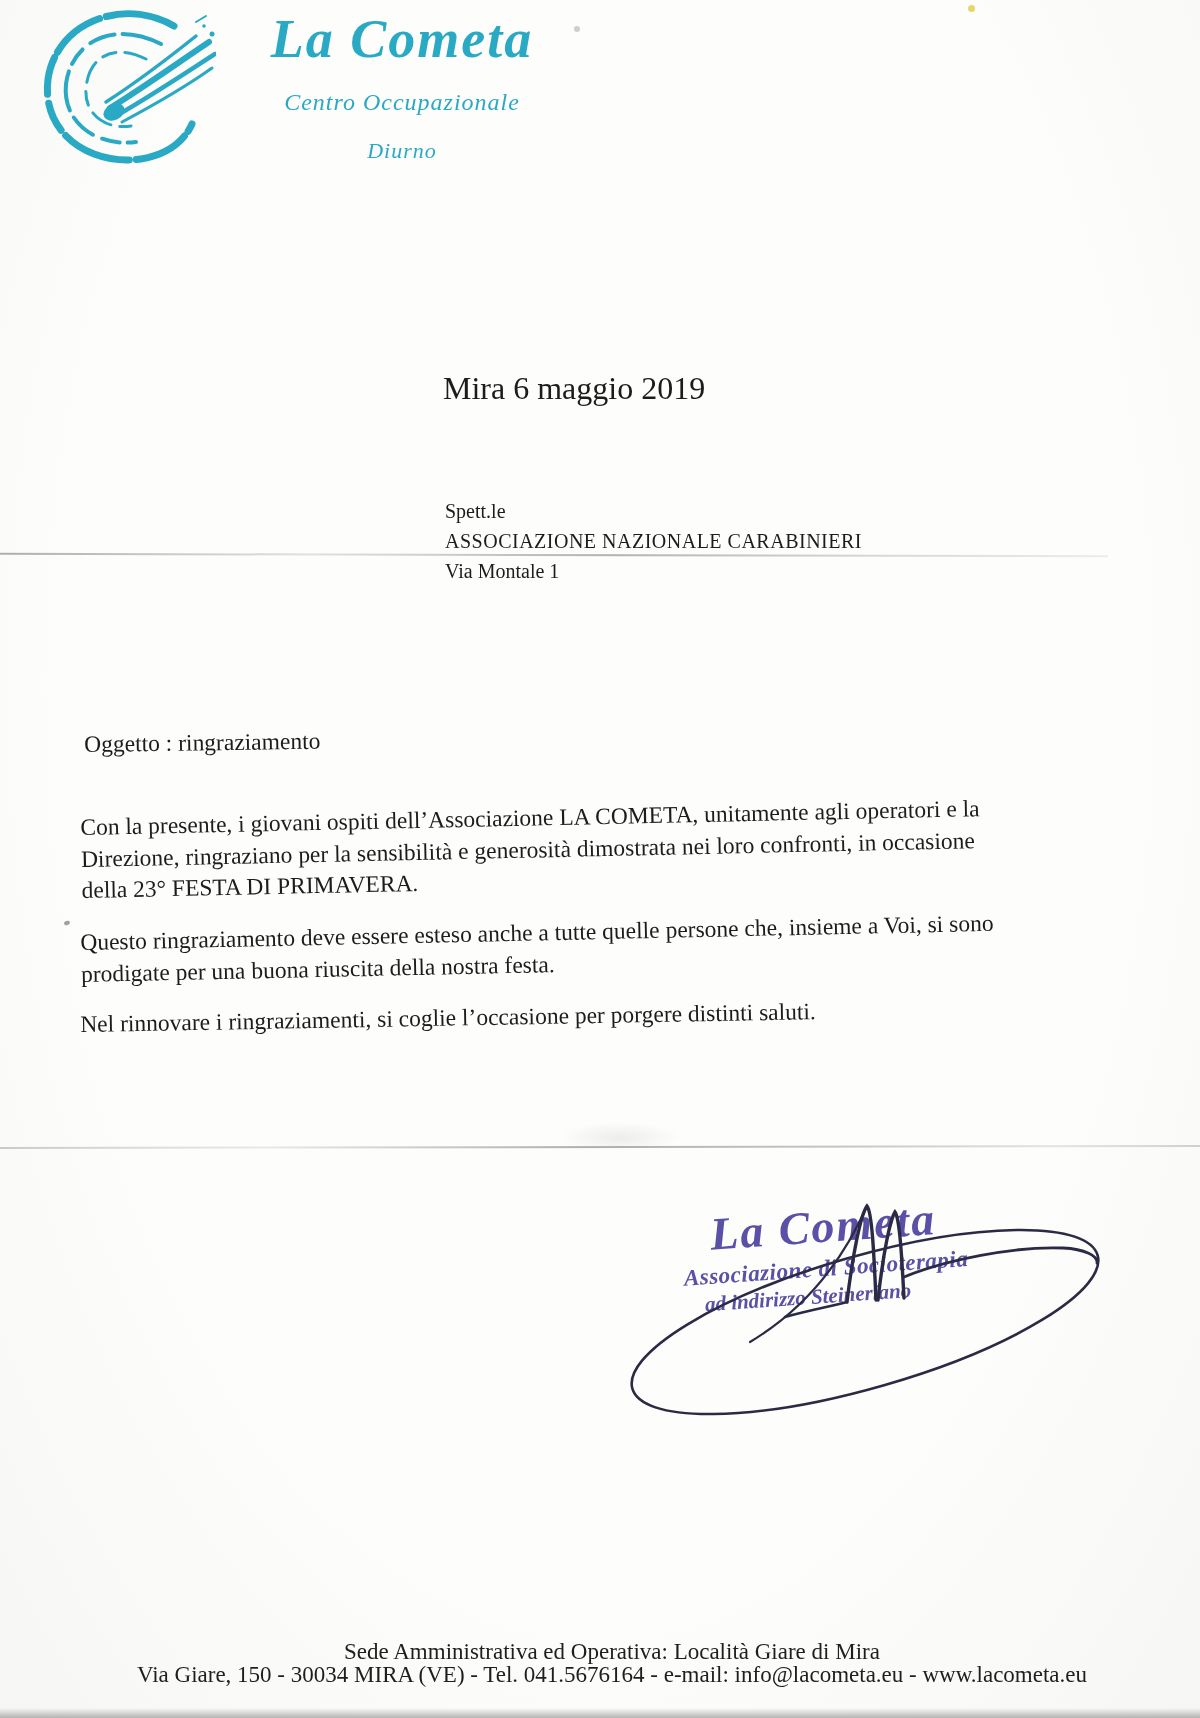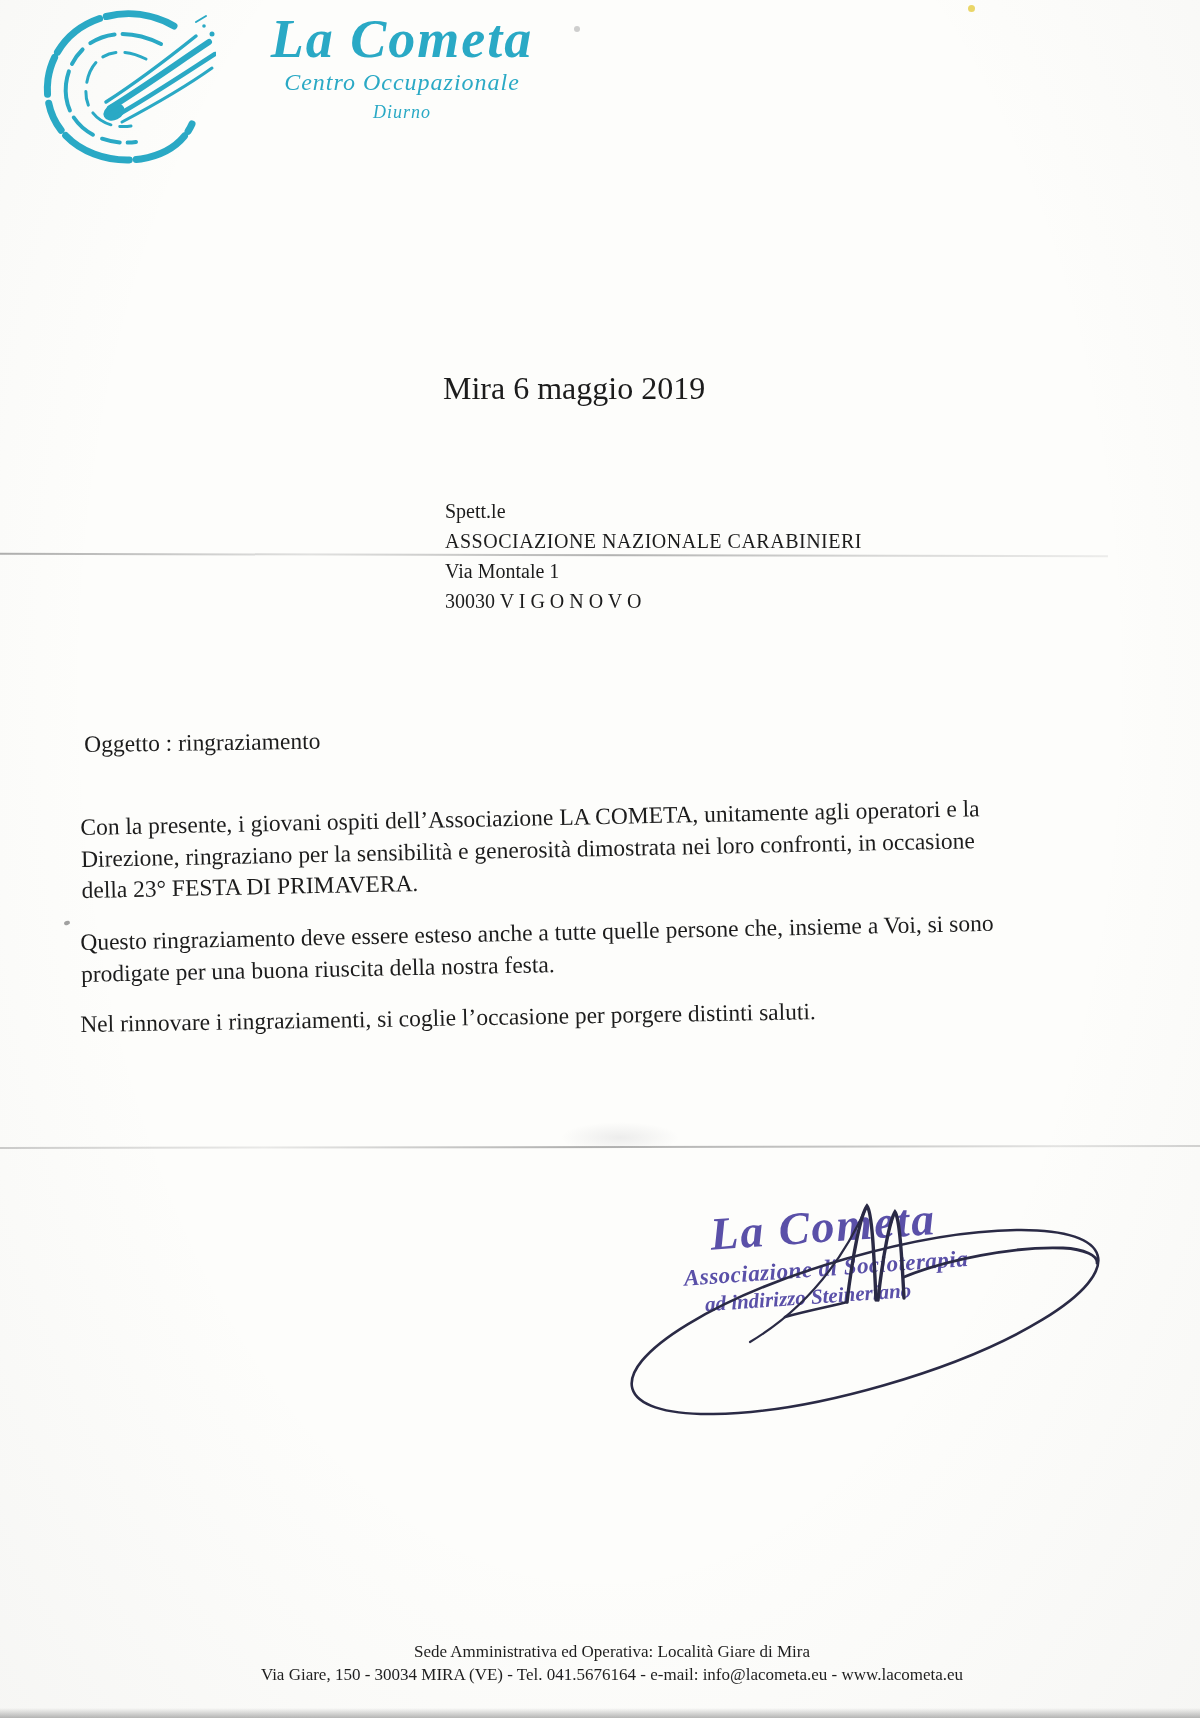--- a/index.html
+++ b/index.html
@@ -18,22 +18,22 @@
     color:var(--text);
   }
   .abs{position:absolute;}
   .nowrap{white-space:nowrap;}
 
   
   .logo-svg{left:26px;top:4px;width:190px;height:165px;}
   .logo-svg path{fill:none;stroke:var(--brand-teal);stroke-linecap:round;}
   .logo-text{left:232px;top:10px;width:340px;text-align:center;color:var(--brand-teal);}
   .logo-title{font-size:54px;font-style:italic;font-weight:bold;line-height:1.1;letter-spacing:2px;}
-  .logo-sub1{font-size:24px;font-style:italic;margin-top:0;letter-spacing:1px;}
-  .logo-sub2{font-size:18px;font-style:italic;margin-top:6px;letter-spacing:1px;}
+  .logo-sub1{font-size:24px;font-style:italic;margin-top:20px;letter-spacing:1px;}
+  .logo-sub2{font-size:22px;font-style:italic;margin-top:22px;letter-spacing:1px;}
 
   
   .date-line{left:443px;top:370px;font-size:32px;}
   .recipient{left:445px;top:496px;font-size:20px;line-height:30px;}
   .recipient-caps{letter-spacing:0.5px;}
   .subject-line{left:84px;top:731px;font-size:23.5px;transform:rotate(-0.8deg);transform-origin:left top;}
   .para{left:80px;font-size:23.5px;line-height:31.5px;transform-origin:left top;}
   .para-1{top:812px;transform:rotate(-1.2deg);}
   .para-2{top:927px;transform:rotate(-1.2deg);}
   .para-3{top:1009px;transform:rotate(-1.0deg);}
@@ -55,21 +55,21 @@
   .stamp{position:absolute;left:0;top:0;width:470px;text-align:center;color:var(--stamp-blue);
     transform:rotate(-4deg);transform-origin:50% 60%;}
   .stamp-title{position:absolute;left:0;top:18px;width:470px;font-size:46px;font-style:italic;font-weight:bold;letter-spacing:2px;}
   .stamp-line2{position:absolute;left:0;top:74px;width:470px;font-size:23px;font-style:italic;font-weight:bold;letter-spacing:0.5px;}
   .stamp-line3{position:absolute;left:-20px;top:102px;width:470px;font-size:21px;font-style:italic;font-weight:bold;}
   .sig-ink{position:absolute;left:0;top:0;width:525px;height:265px;}
   .sig-ink path,.sig-ink ellipse{fill:none;stroke:var(--ink-dark);stroke-linecap:round;}
 
   
   .footer{left:0;top:1640px;width:1200px;text-align:center;padding-left:24px;box-sizing:border-box;
-    font-size:17px;line-height:23px;color:#1e1e1e;}
+    font-size:23px;line-height:23px;color:#1e1e1e;}
 </style>
 </head>
 <body>
 
 <svg class="abs logo-svg" viewBox="0 0 190 165" aria-hidden="true">
   <path d="M 148,22 C 95,-8 30,20 22,75 C 15,130 65,162 115,155 C 140,151 158,138 166,120" stroke-width="7" stroke-dasharray="70 7 55 6 38 9 30 7"></path>
   <path d="M 135,40 C 85,15 45,40 40,80 C 36,118 70,143 110,138" stroke-width="4" stroke-dasharray="40 8 26 10 18 8"></path>
   <path d="M 120,55 C 85,38 62,55 60,85 C 58,110 80,126 105,122" stroke-width="3" stroke-dasharray="22 9 14 9"></path>
   <ellipse cx="88" cy="108" rx="11" ry="8" transform="rotate(-25 88 108)" fill="#2aa9c5" stroke="none"></ellipse>
   <path d="M 84,104 C 115,85 150,60 183,38" stroke-width="6"></path>
@@ -94,21 +94,20 @@
 <div class="abs crease-2"></div>
 <div class="abs smudge"></div>
 <div class="abs bottom-edge"></div>
 
 <div class="abs date-line nowrap">Mira 6 maggio 2019</div>
 
 <div class="abs recipient">
   <div class="nowrap">Spett.le</div>
   <div class="nowrap recipient-caps">ASSOCIAZIONE NAZIONALE CARABINIERI</div>
   <div class="nowrap">Via Montale 1</div>
-  <div class="nowrap">30030  V I G O N O V O</div>
 </div>
 
 <div class="abs subject-line nowrap">Oggetto : ringraziamento</div>
 
 <div class="abs para para-1">
   <div class="nowrap">Con la presente, i giovani ospiti dell’Associazione LA COMETA, unitamente agli operatori e la</div>
   <div class="nowrap">Direzione, ringraziano per la sensibilità e generosità dimostrata nei loro confronti, in occasione</div>
   <div class="nowrap">della 23° FESTA DI PRIMAVERA.</div>
 </div>
 

